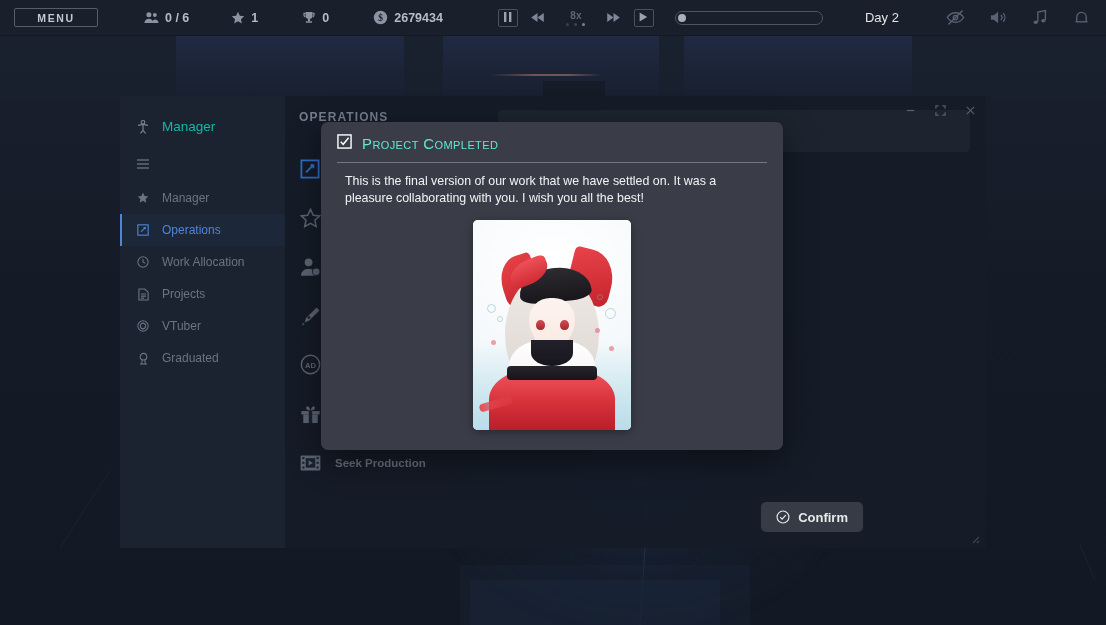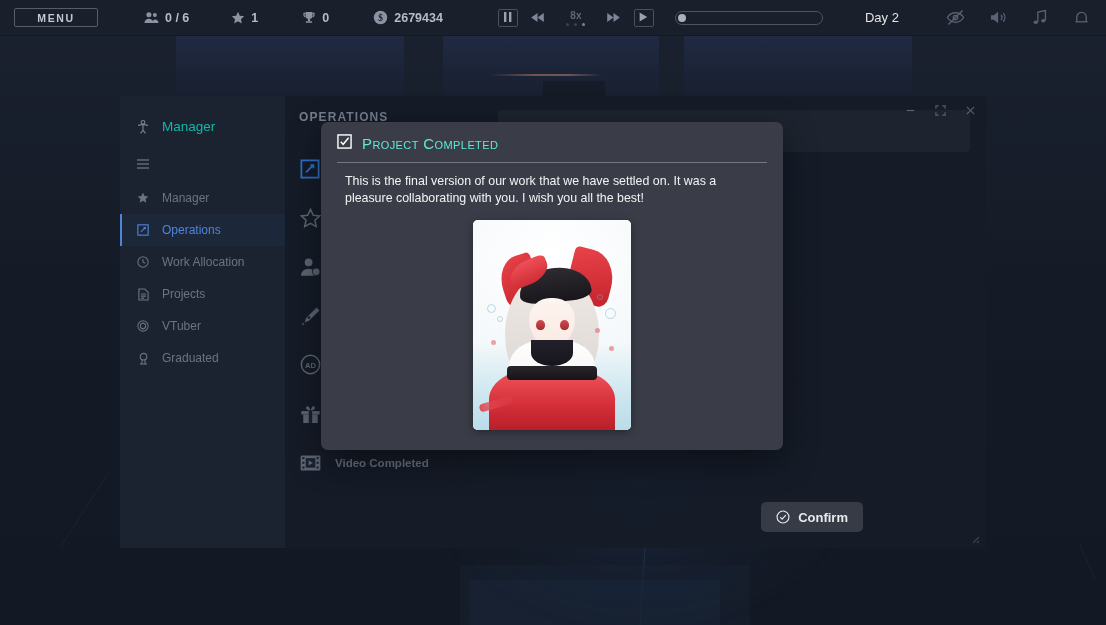--- a/index.html
+++ b/index.html
@@ -630,21 +630,21 @@
                   <rect x="2.4" y="8.2" width="2.2" height="2.2"></rect>
                   <rect x="2.4" y="13.2" width="2.2" height="2.2"></rect>
                 <rect x="17.4" y="3.2" width="2.2" height="2.2"></rect>
                   <rect x="17.4" y="8.2" width="2.2" height="2.2"></rect>
                   <rect x="17.4" y="13.2" width="2.2" height="2.2"></rect>
                 <rect x="6" y="4.4" width="10" height="10"></rect>
               </g>
               <path d="M9 6.6l4.6 2.8L9 12.2z"></path>
             </svg>
           </span>
-          <span class="lbl">Video Completed</span>
+          <span class="lbl">Seek Production</span>
         </div>
       </div>
 
       <div class="col-launch">
         <div class="commission-card">
           <span class="ic">
             <svg width="22" height="19" viewBox="0 0 24 20" fill="none" stroke="#5a6271" stroke-width="1.5">
               <path d="M1.6 11.4c4-9 12-10.4 20.4-9.8C18 9.8 10.2 16.4 2.4 18"></path>
                 <path d="M6 6.6l8.6 7.6"></path>
             </svg>

